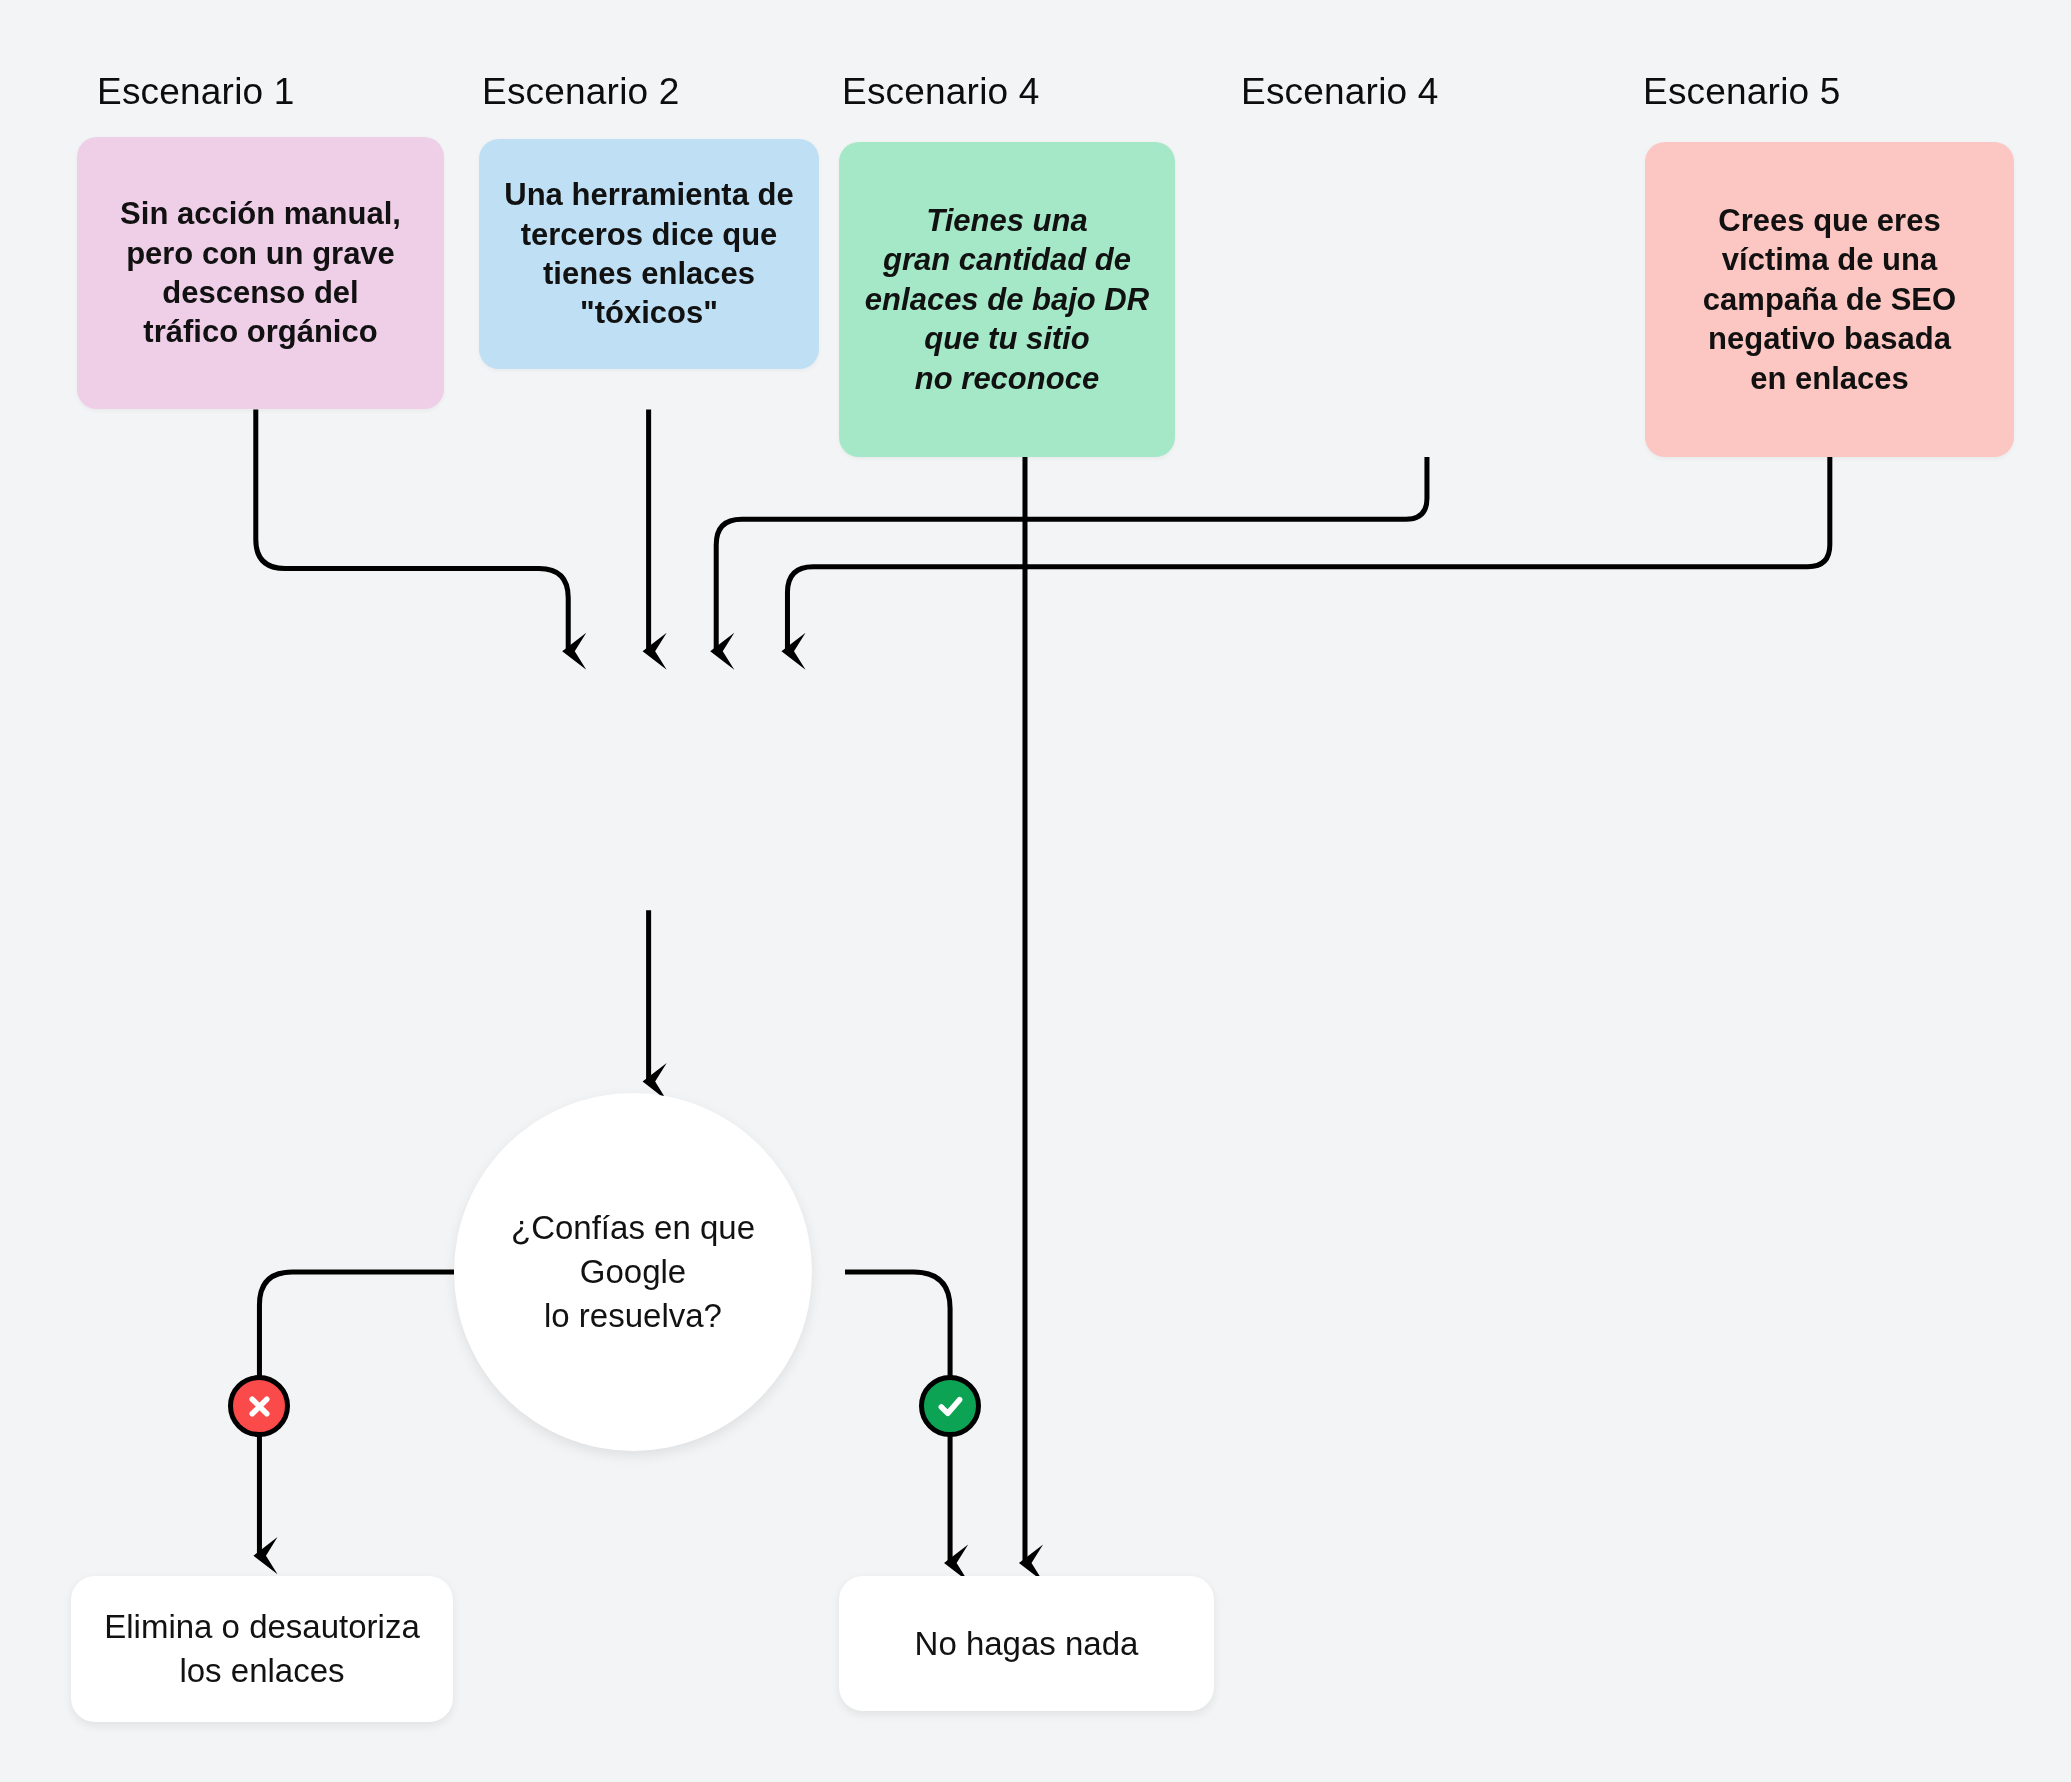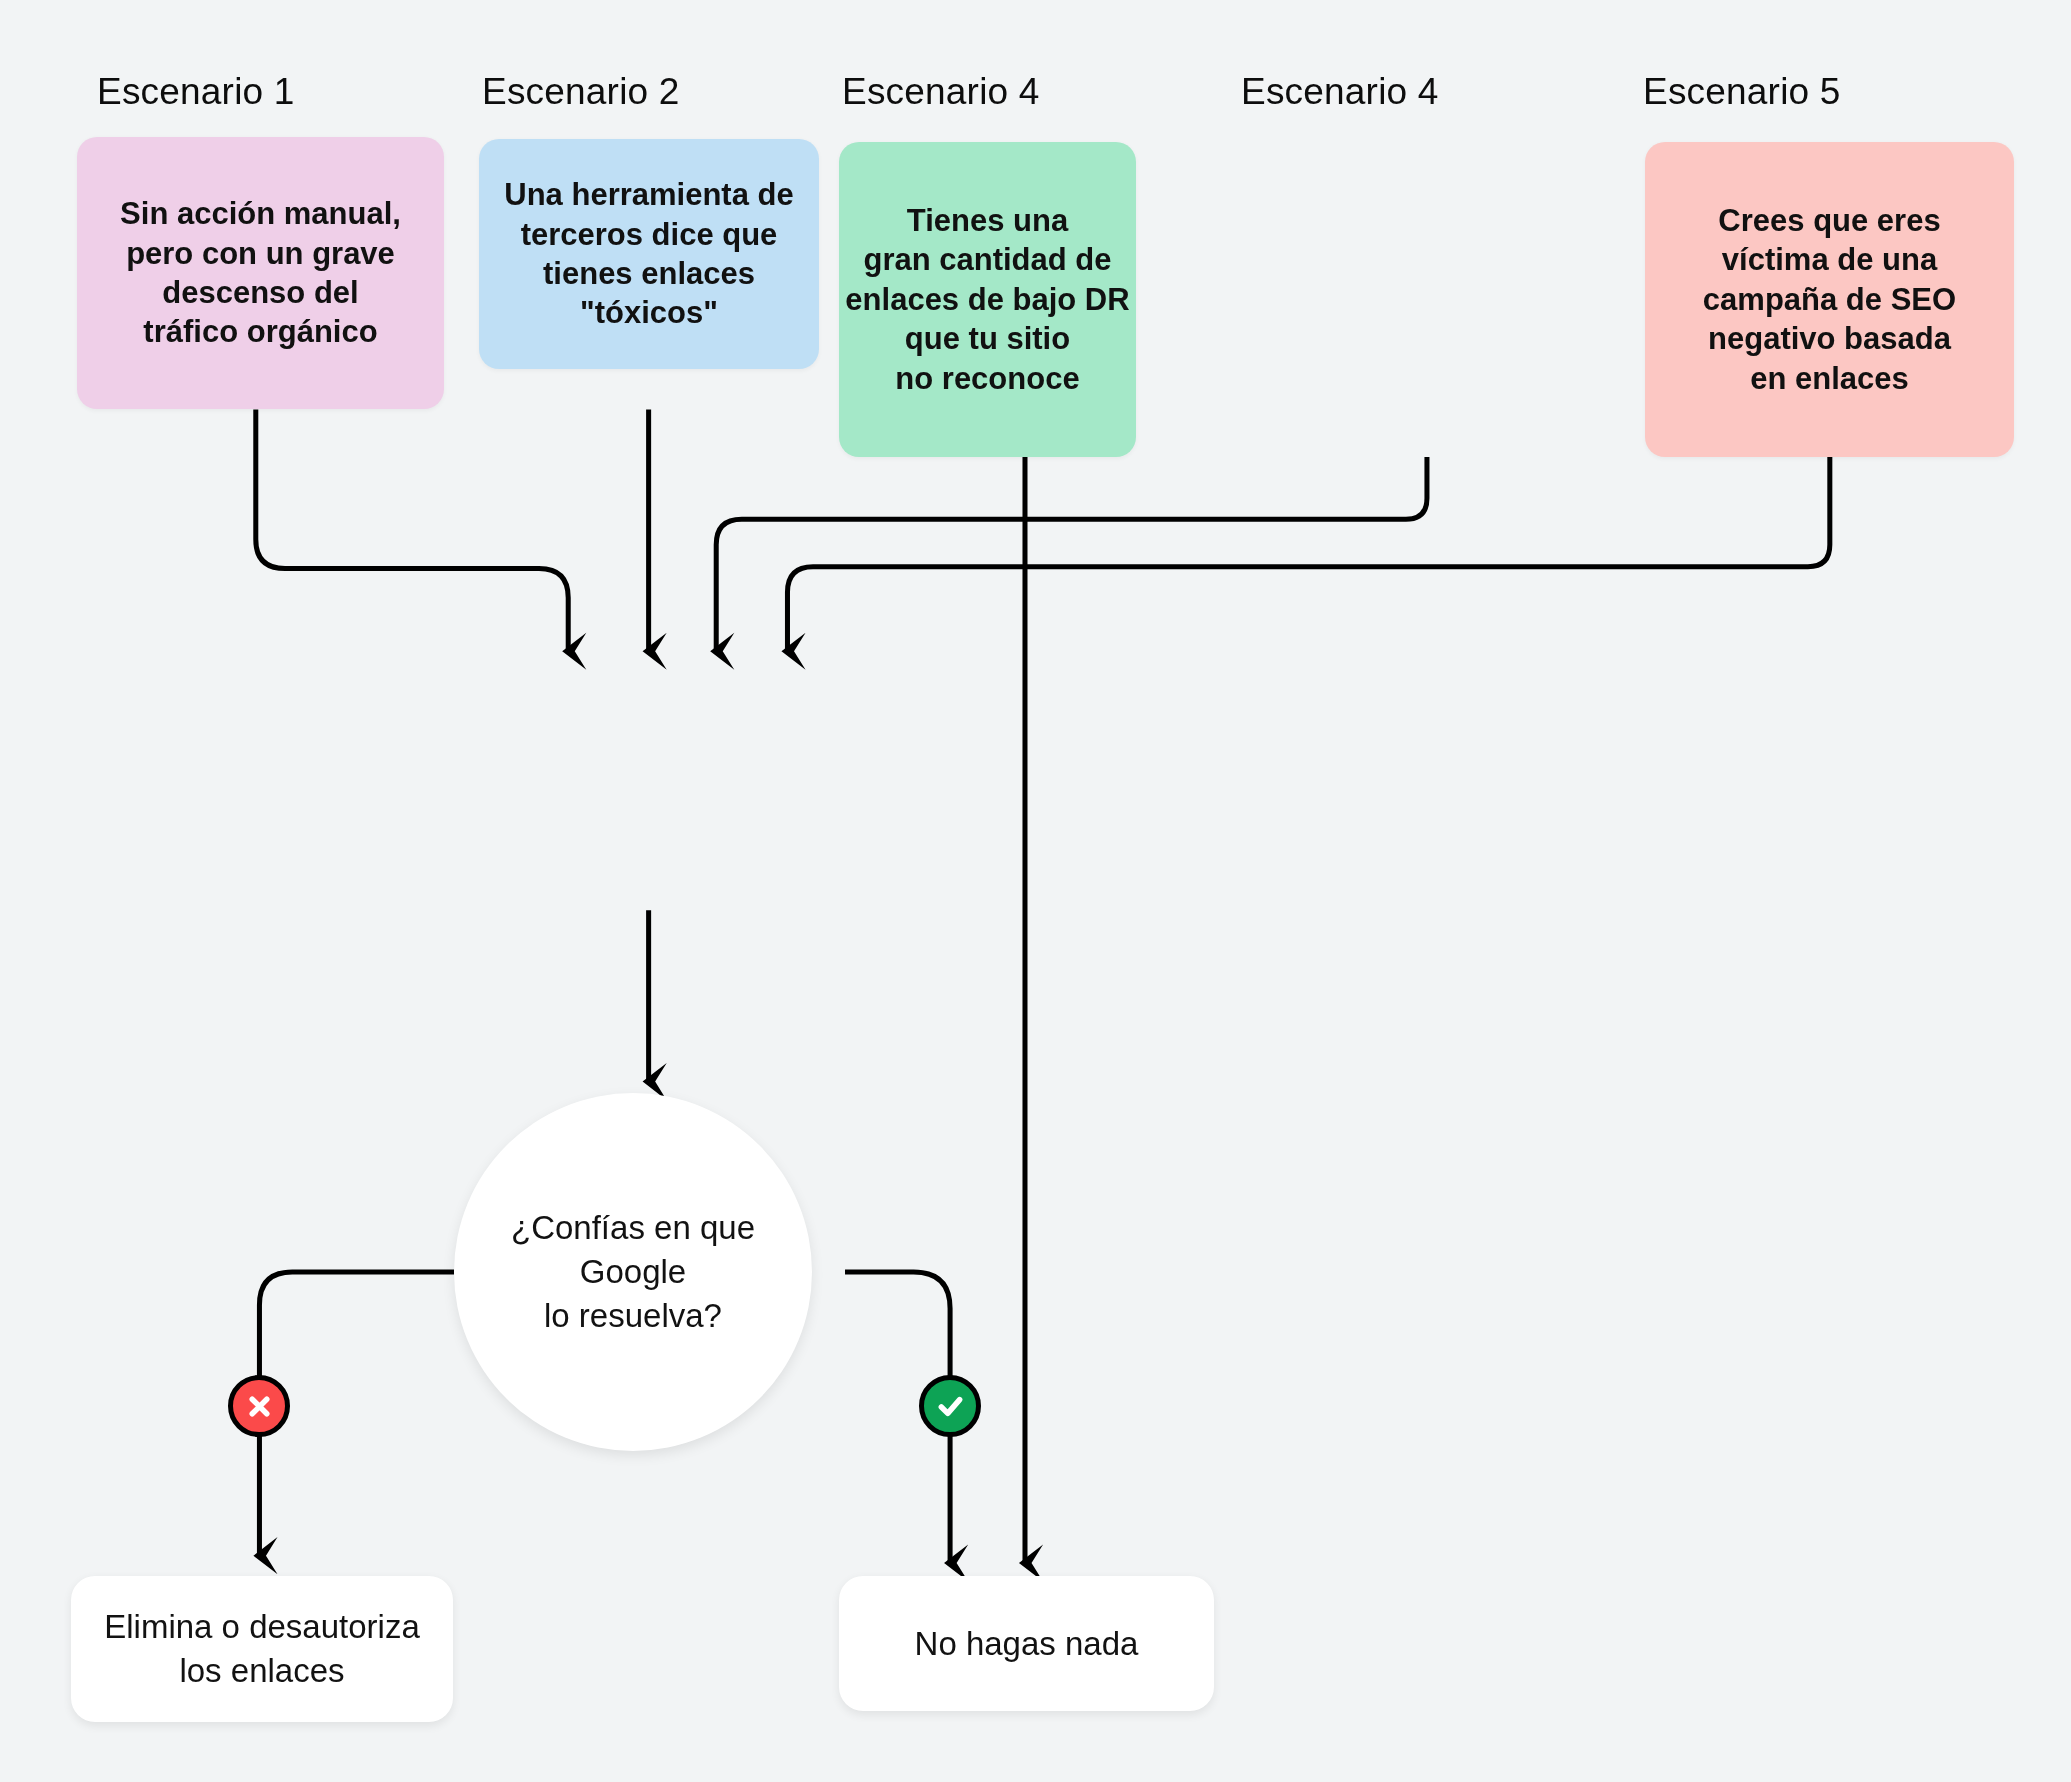--- a/index.html
+++ b/index.html
@@ -128,21 +128,21 @@
   <div class="scenario-label" style="left:75px; top:71px;margin-left:22px;">Escenario 1</div>
   <div class="scenario-label" style="left:482px; top:71px;">Escenario 2</div>
   <div class="scenario-label" style="left:842px; top:71px;">Escenario 4</div>
   <div class="scenario-label" style="left:1241px; top:71px;">Escenario 4</div>
   <div class="scenario-label" style="left:1643px; top:71px;">Escenario 5</div>
 
   <div class="scenario-box" style="left:479px; top:139px; width:340px; height:230px; background:#bfdff5;">Una herramienta de<br>terceros dice que<br>tienes enlaces<br>"tóxicos"</div>
 
   <div class="scenario-box" style="left:77px; top:137px; width:367px; height:272px; background:#efcfe8;">Sin acción manual,<br>pero con un grave<br>descenso del<br>tráfico orgánico</div>
 
-  <div class="scenario-box" style="left:839px; top:142px; width:297px; height:315px; background:#a4e8c8;">Tienes una<br>gran cantidad de<br>enlaces de bajo DR<br>que tu sitio<br>no reconoce</div>
+  <div class="scenario-box" style="left:839px; top:142px; width:336px; height:315px; background:#a4e8c8;font-style:italic;">Tienes una<br>gran cantidad de<br>enlaces de bajo DR<br>que tu sitio<br>no reconoce</div>
 
 
   <div class="scenario-box" style="left:1645px; top:142px; width:369px; height:315px; background:#fcc7c3;">Crees que eres<br>víctima de una<br>campaña de SEO<br>negativo basada<br>en enlaces</div>
 
 
   <div class="decision-circle" style="left:454px; top:1093px; width:358px; height:358px;">¿Confías en que<br>Google<br>lo resuelva?</div>
 
   <div class="badge badge-no" style="left:228px; top:1375px;">
     <span>
       <svg width="31" height="31" viewBox="0 0 34 34">

